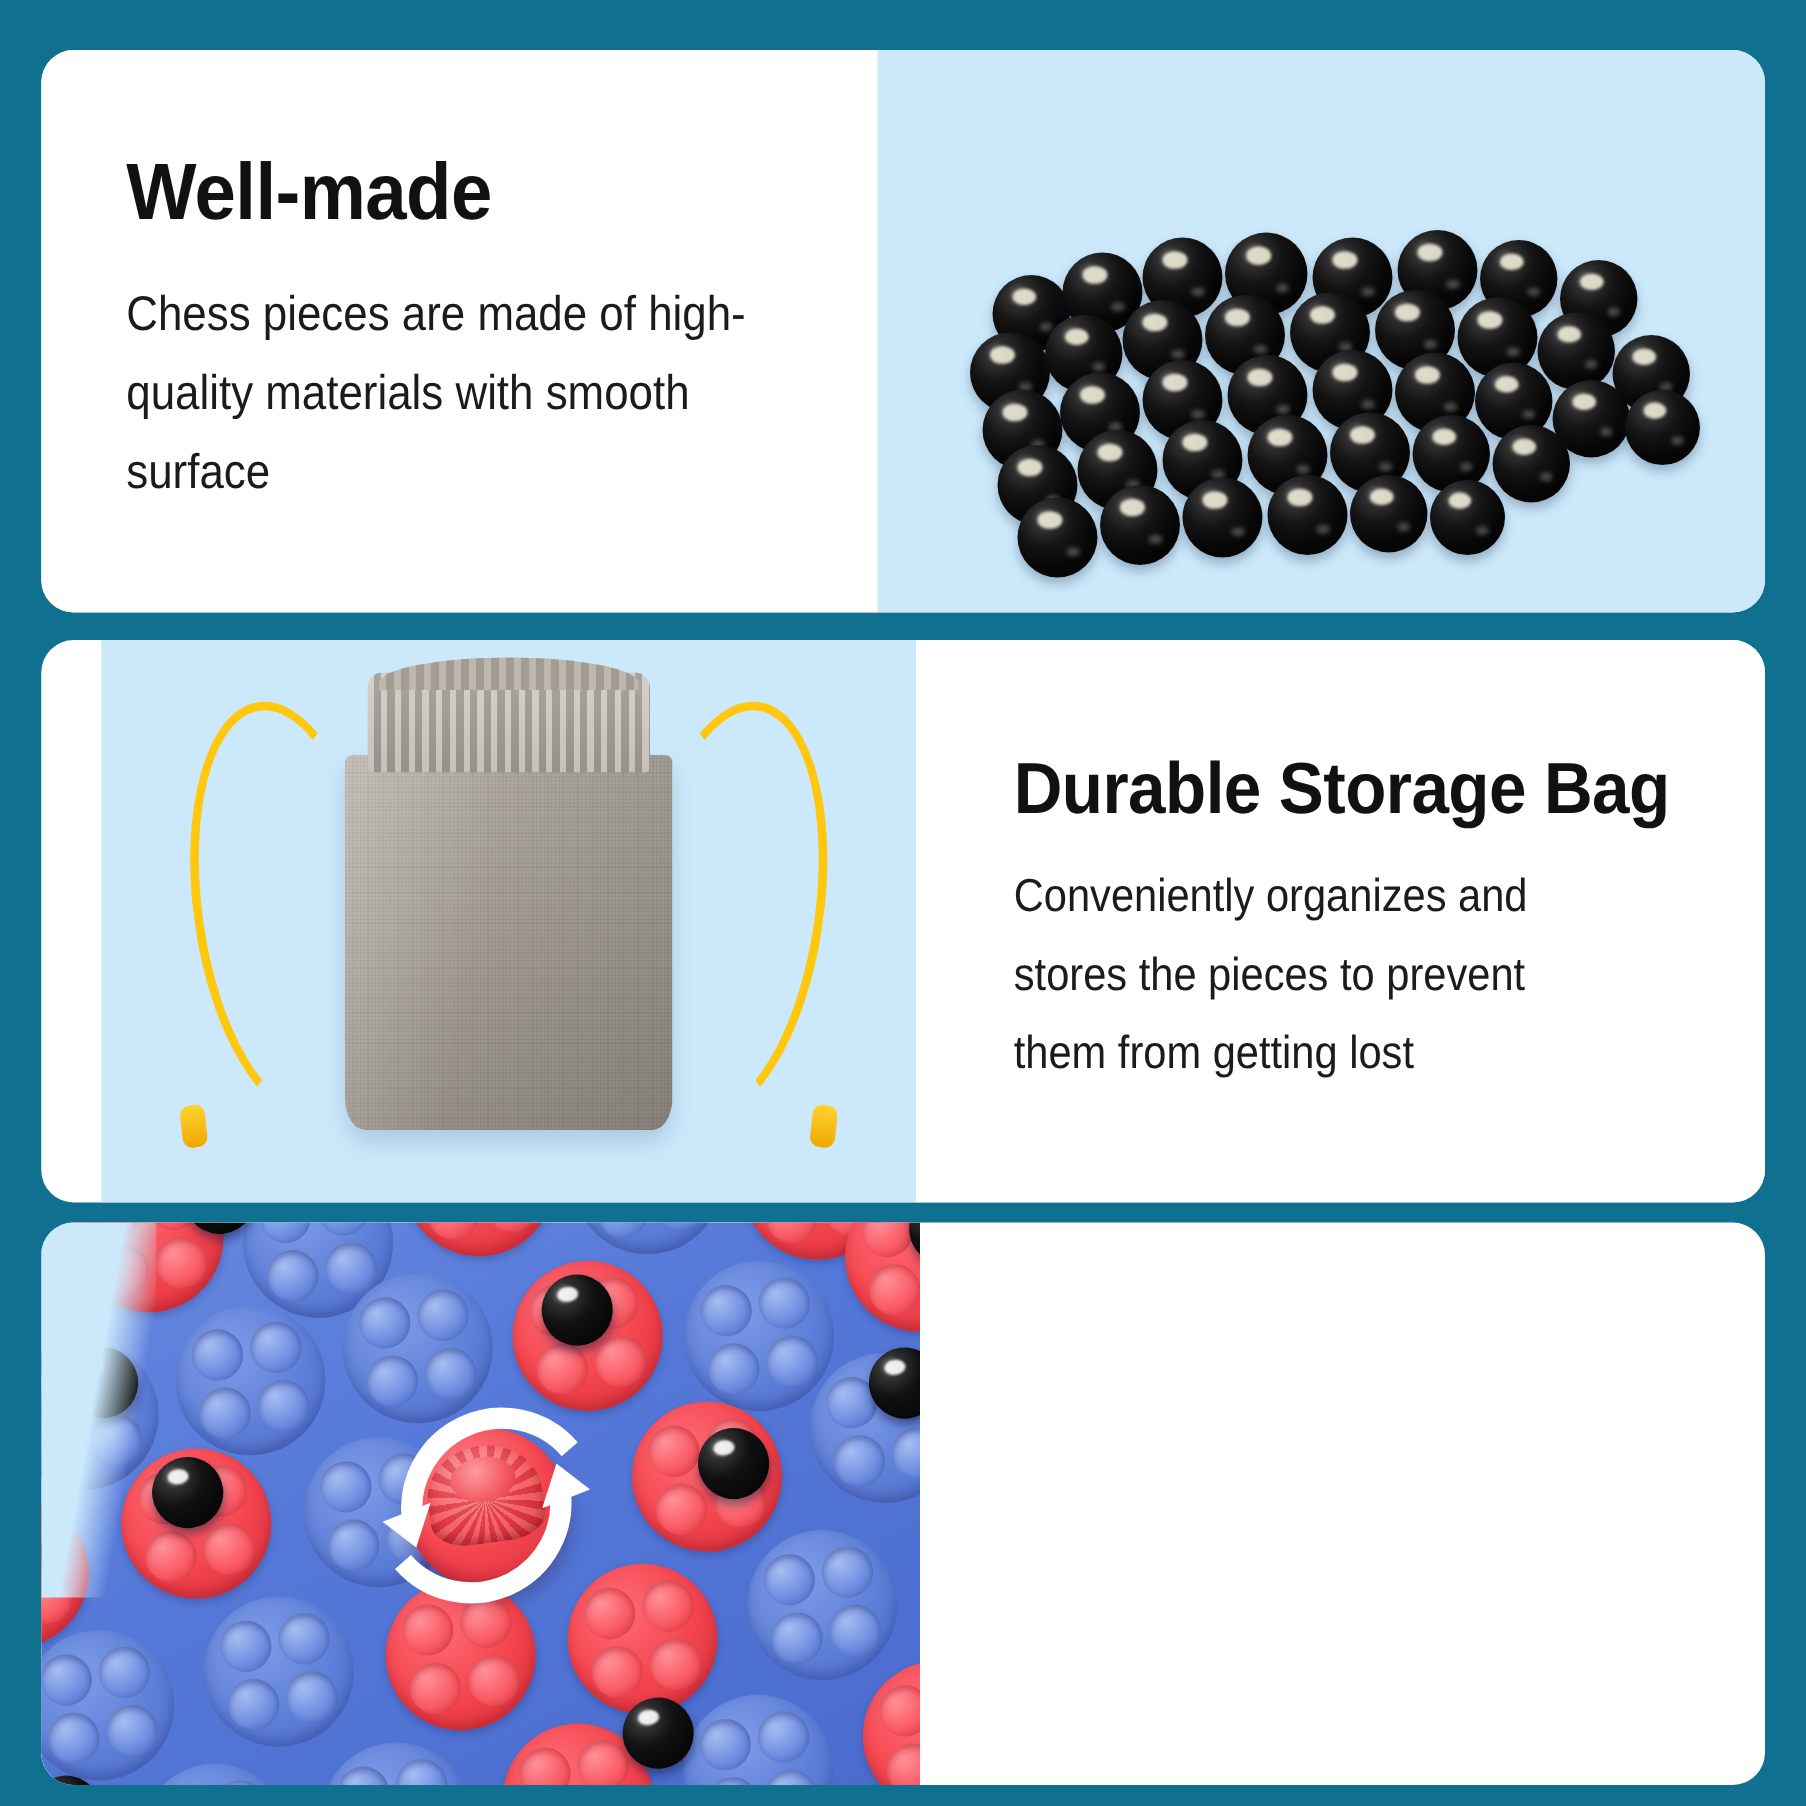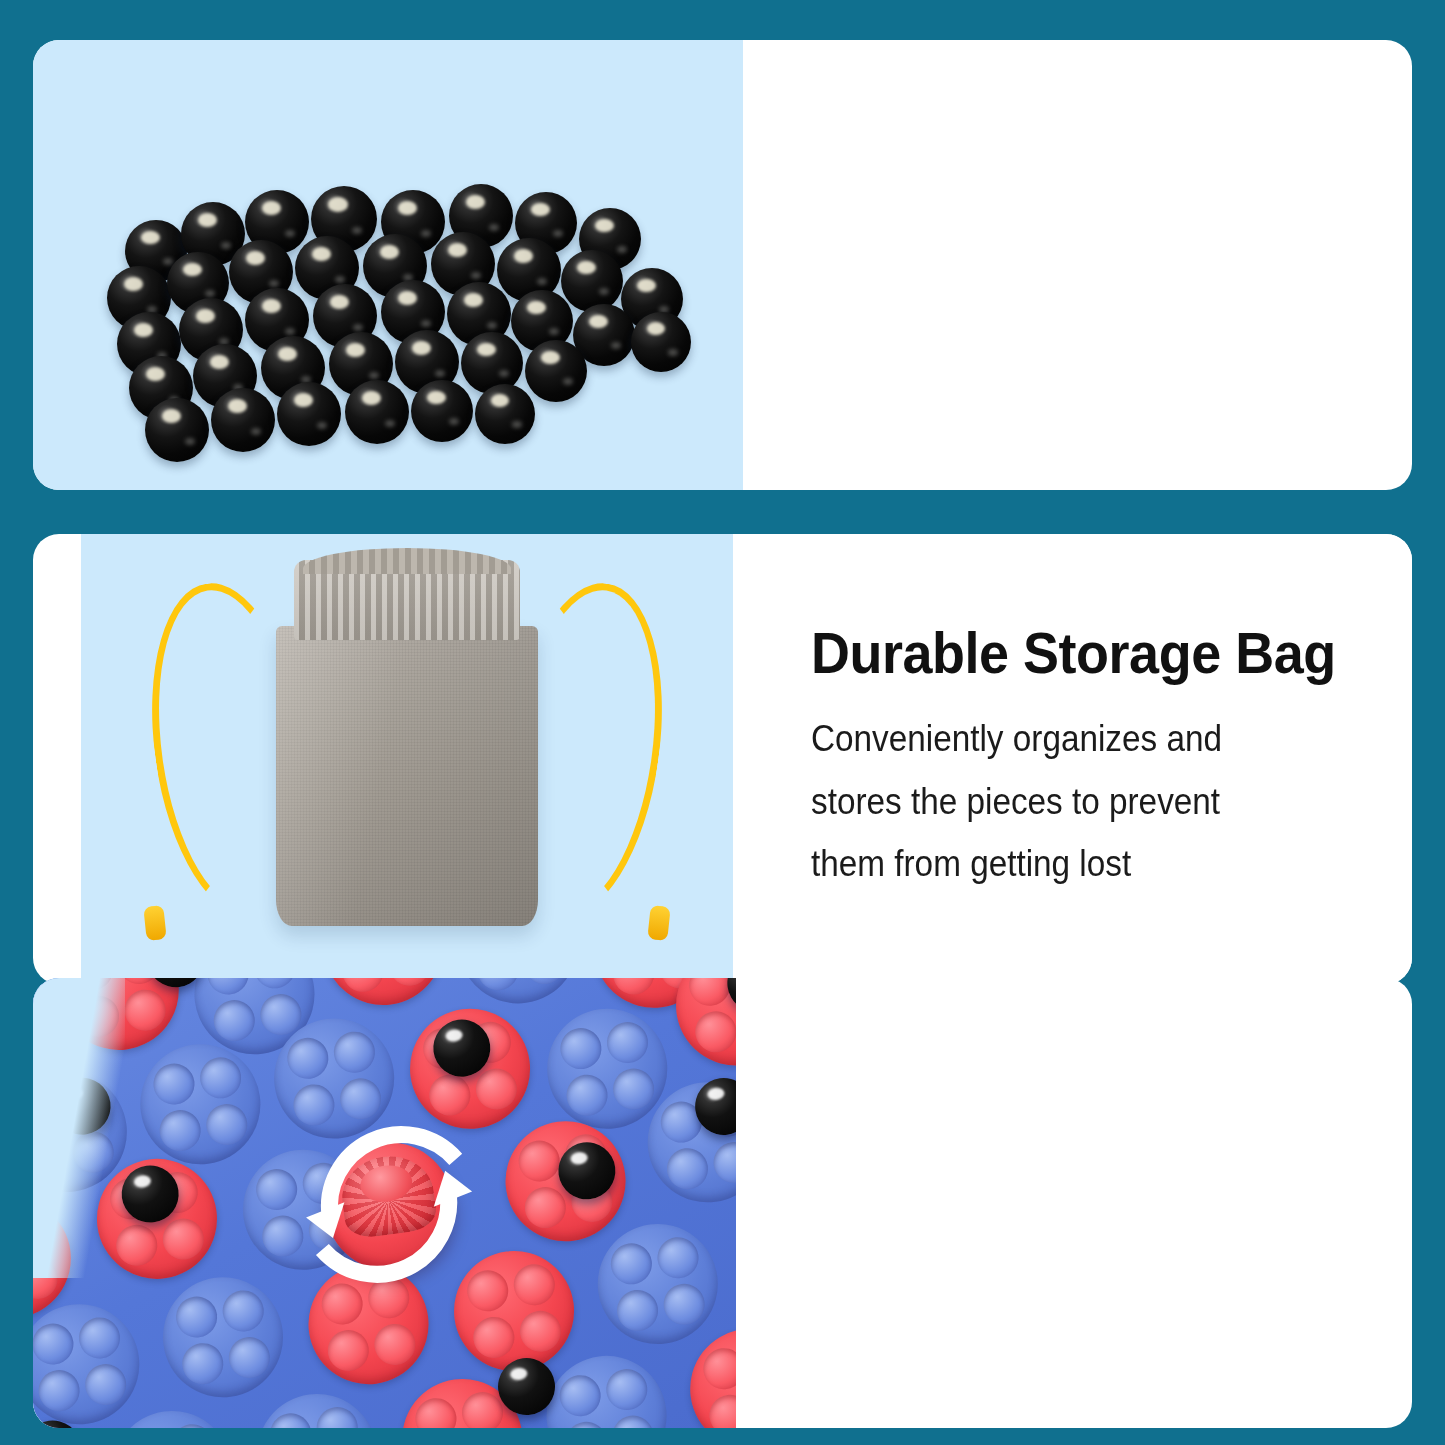--- a/index.html
+++ b/index.html
@@ -17,21 +17,21 @@
   
   .panel{
     position:absolute;
     left:33px; right:33px;
     border-radius:26px;
     overflow:hidden;
     display:flex;
     background:#ffffff;
   }
   .panel-1{ top:40px;  height:450px; }
-  .panel-2{ top:534px; height:450px;padding-left:48px; }
+  .panel-2{ top:512px; height:450px;padding-left:48px; }
   .panel-3{ top:978px; height:450px; }
 
   .half{ position:relative; overflow:hidden; }
   .half-text{ background:#ffffff; }
   .half-image{ background:#CCE9FC; }
 
   .p1 .half-text{  width:48.5%; }
   .p1 .half-image{ width:51.5%; }
   .p2 .half-image{ width:49%; }
   .p2 .half-text{  width:51%; }
@@ -274,20 +274,26 @@
     z-index:8;
   }
 </style>
 </head>
 <body>
 
 <div class="infographic">
 
   <section class="panel panel-1 p1">
 
+    <div class="half half-text">
+      <div class="text-inner">
+        <h2 class="headline">Well-made</h2>
+        <p class="body-copy">Chess pieces are made of high-quality materials with smooth surface</p>
+      </div>
+    </div>
 
     <div class="half half-image">
       <div class="marble-stage">
 
         <div class="marble" style="left:92px;  top:180px; width:62px; height:62px;"></div>
         <div class="marble" style="left:148px; top:162px; width:64px; height:64px;"></div>
         <div class="marble" style="left:212px; top:150px; width:64px; height:64px;"></div>
         <div class="marble" style="left:278px; top:146px; width:66px; height:66px;"></div>
         <div class="marble" style="left:348px; top:150px; width:64px; height:64px;"></div>
         <div class="marble" style="left:416px; top:144px; width:64px; height:64px;"></div>

